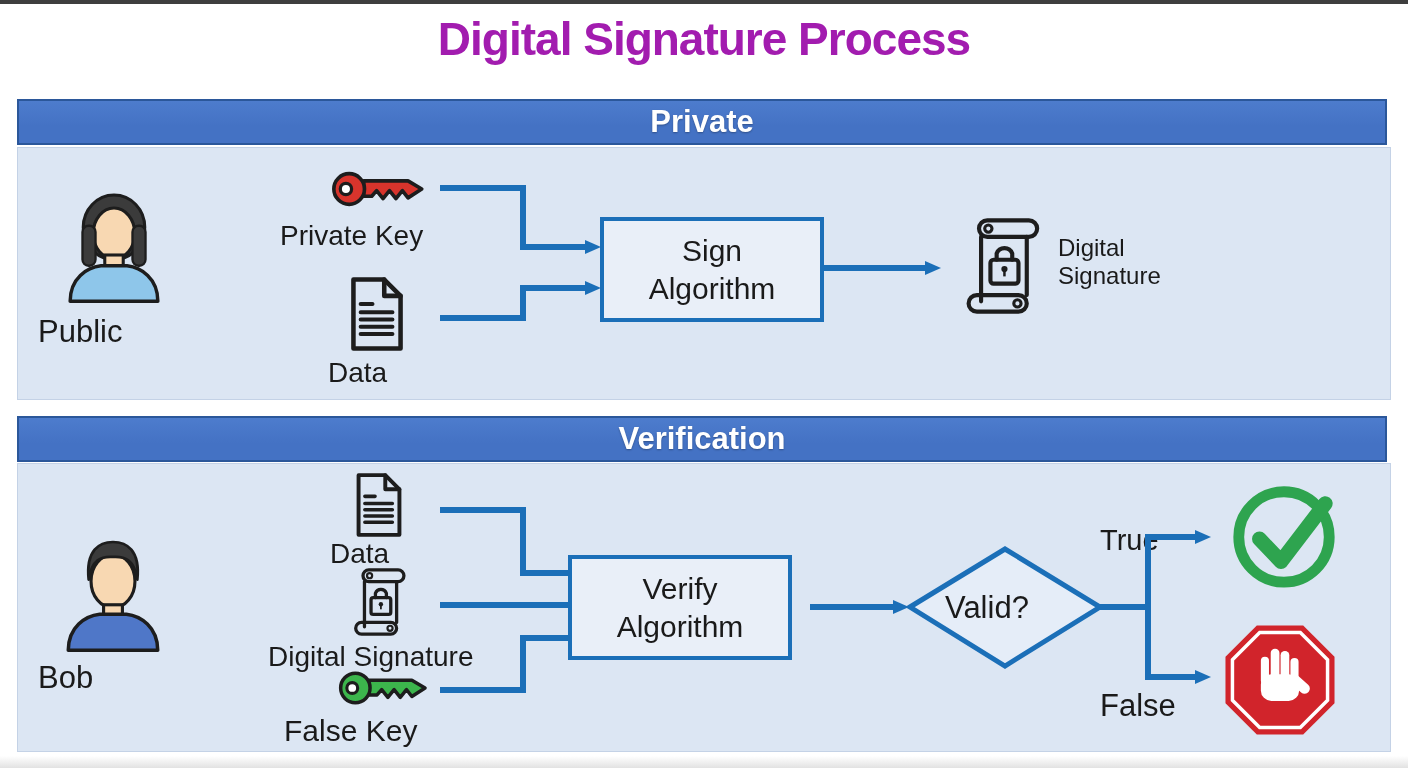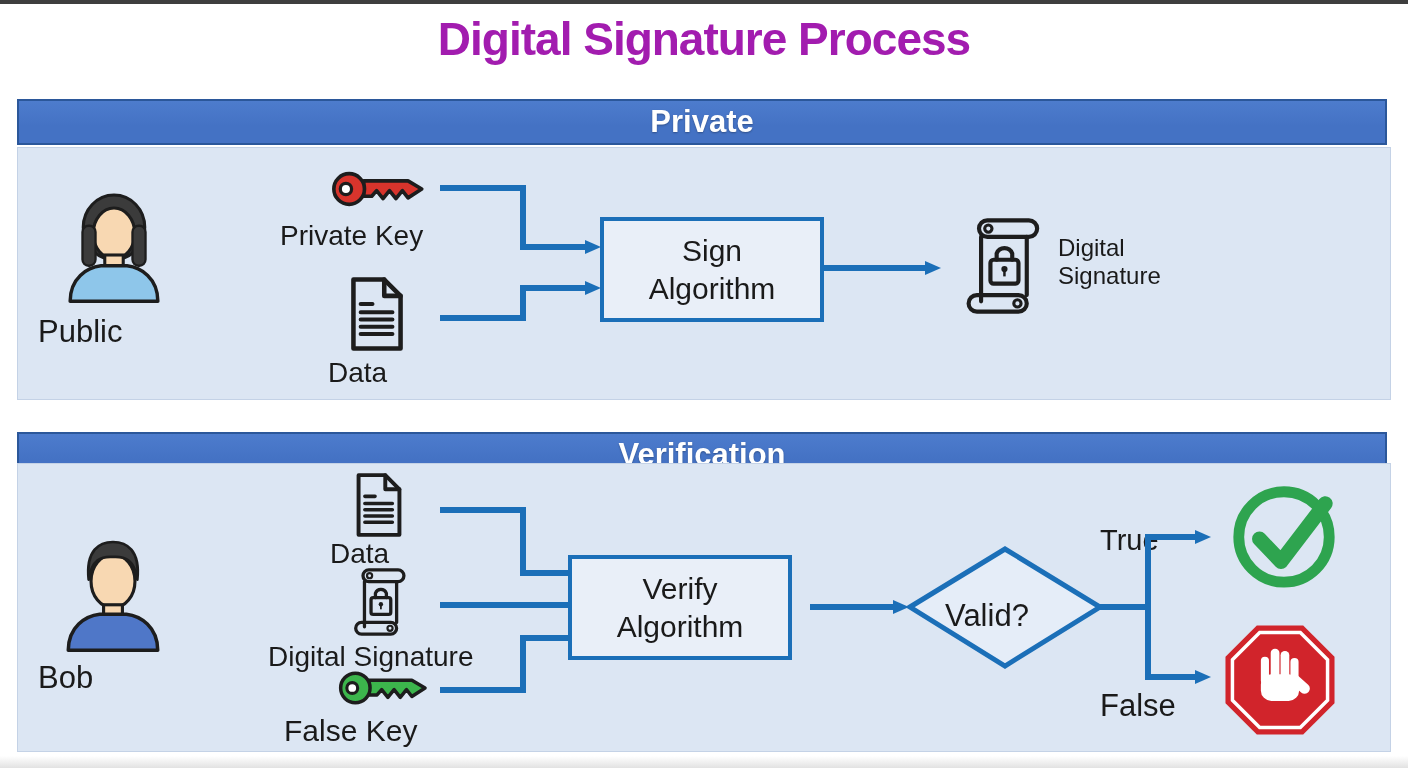--- a/index.html
+++ b/index.html
@@ -45,36 +45,36 @@
     box-sizing:border-box;
     display:flex;align-items:center;justify-content:center;text-align:center;
     font-size:30px;line-height:1.25;z-index:3;
   }
   svg.overlay{left:0;top:0;z-index:2;pointer-events:none;}
   .conn{stroke:var(--connector-blue,#1B6FB8);stroke-width:6;fill:none;}
   .mk{fill:var(--connector-blue,#1B6FB8);}
   .diamond{fill:var(--diamond-bg,#E5EDF8);stroke:var(--connector-blue,#1B6FB8);stroke-width:5;}
   .icon{position:absolute;z-index:3;}
   .outline{stroke:#1d1d1d;fill:none;stroke-linecap:round;stroke-linejoin:round;}
-  .z4{z-index:4;margin-top:8px;}
+  .z4{z-index:4;}
 </style>
 </head>
 <body style="--header-blue: #4472C4; --header-border: #2B579A; --panel-bg: #DCE6F3; --panel-border: #C4D2E6; --connector-blue: #1B6FB8; --box-bg: #E9EFF8; --diamond-bg: #E5EDF8; --key-red: #D8342C; --key-green: #3CB54C; --check-green: #2EA44F; --stop-red: #D1242B; --text-dark: #1A1A1A; --skin: #F8D8B2; --hair: #3B3B3B; --alice-shirt: #8EC6EA; --bob-shirt: #4F77C8;">
 
 <div class="abs top-strip"></div>
 <div class="abs bottom-strip"></div>
 
 <div class="abs title">Digital Signature Process</div>
 
 <div class="abs panel-header" style="top:99px;">
   <span>Private</span>
 </div>
 <div class="abs panel-body" style="top:147px;height:253px;"></div>
 
-<div class="abs panel-header" style="top:432px;">
+<div class="abs panel-header" style="top:416px;">
   <span>Verification</span>
 </div>
 <div class="abs panel-body" style="top:463px;height:289px;"></div>
 
 <svg class="abs overlay" width="1408" height="768" viewBox="0 0 1408 768">
   <defs>
     <marker id="arr" markerWidth="20" markerHeight="16" refX="1" refY="7" orient="auto" markerUnits="userSpaceOnUse">
       <path class="mk" d="M0,0 L16,7 L0,14 Z"></path>
     </marker>
   </defs>

